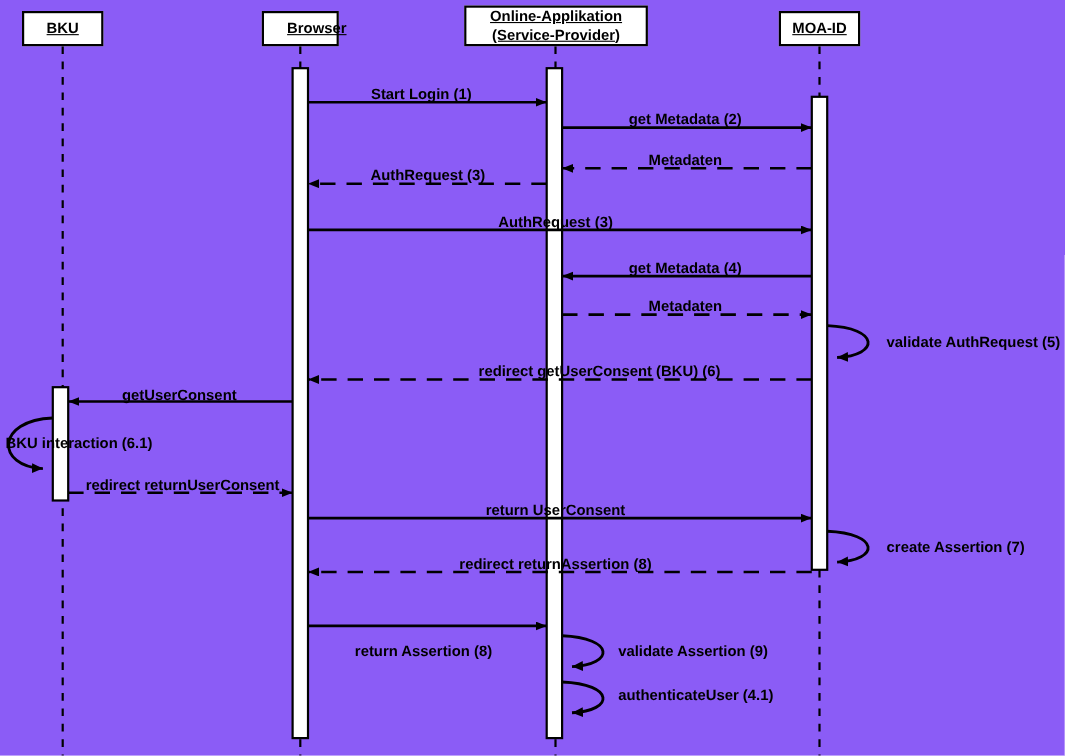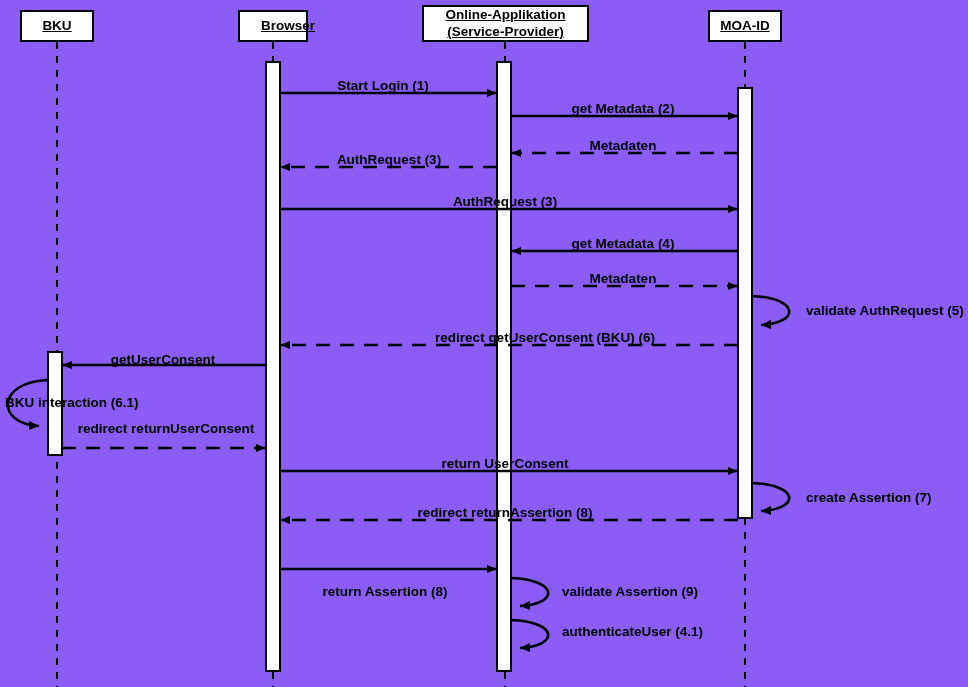--- a/index.html
+++ b/index.html
@@ -87,21 +87,21 @@
   <div id="labels-layer">
       <div class="msg-label" style="left: 383px; top: 78px;">Start Login (1)</div>
       <div class="msg-label" style="left: 623px; top: 101px;">get Metadata (2)</div>
       <div class="msg-label" style="left: 623px; top: 138px;">Metadaten</div>
       <div class="msg-label" style="left: 389px; top: 152px;">AuthRequest (3)</div>
       <div class="msg-label" style="left: 505px; top: 194px;">AuthRequest (3)</div>
       <div class="msg-label" style="left: 623px; top: 236px;">get Metadata (4)</div>
       <div class="msg-label" style="left: 623px; top: 271px;">Metadaten</div>
       <div class="msg-label" style="left: 505px; top: 330px; margin-left: 40px;">redirect getUserConsent (BKU) (6)</div>
       <div class="msg-label" style="left: 163px; top: 352px;">getUserConsent</div>
-      <div class="msg-label" style="left: 166px; top: 421px;">redirect returnUserConsent</div>
+      <div class="msg-label" style="left: 166px; top: 433px;">redirect returnUserConsent</div>
       <div class="msg-label" style="left: 505px; top: 456px;">return UserConsent</div>
       <div class="msg-label" style="left: 505px; top: 505px;">redirect returnAssertion (8)</div>
       <div class="msg-label" style="left: 385px; top: 584px;">return Assertion (8)</div>
       <div class="msg-label left-anchor" style="left: 806px; top: 303px;">validate AuthRequest (5)</div>
       <div class="msg-label left-anchor" style="left: 5px; top: 395px;">BKU interaction (6.1)</div>
       <div class="msg-label left-anchor" style="left: 806px; top: 490px;">create Assertion (7)</div>
       <div class="msg-label left-anchor" style="left: 562px; top: 584px;">validate Assertion (9)</div>
       <div class="msg-label left-anchor" style="left: 562px; top: 624px;">authenticateUser (4.1)</div>
     </div>
 </div>

